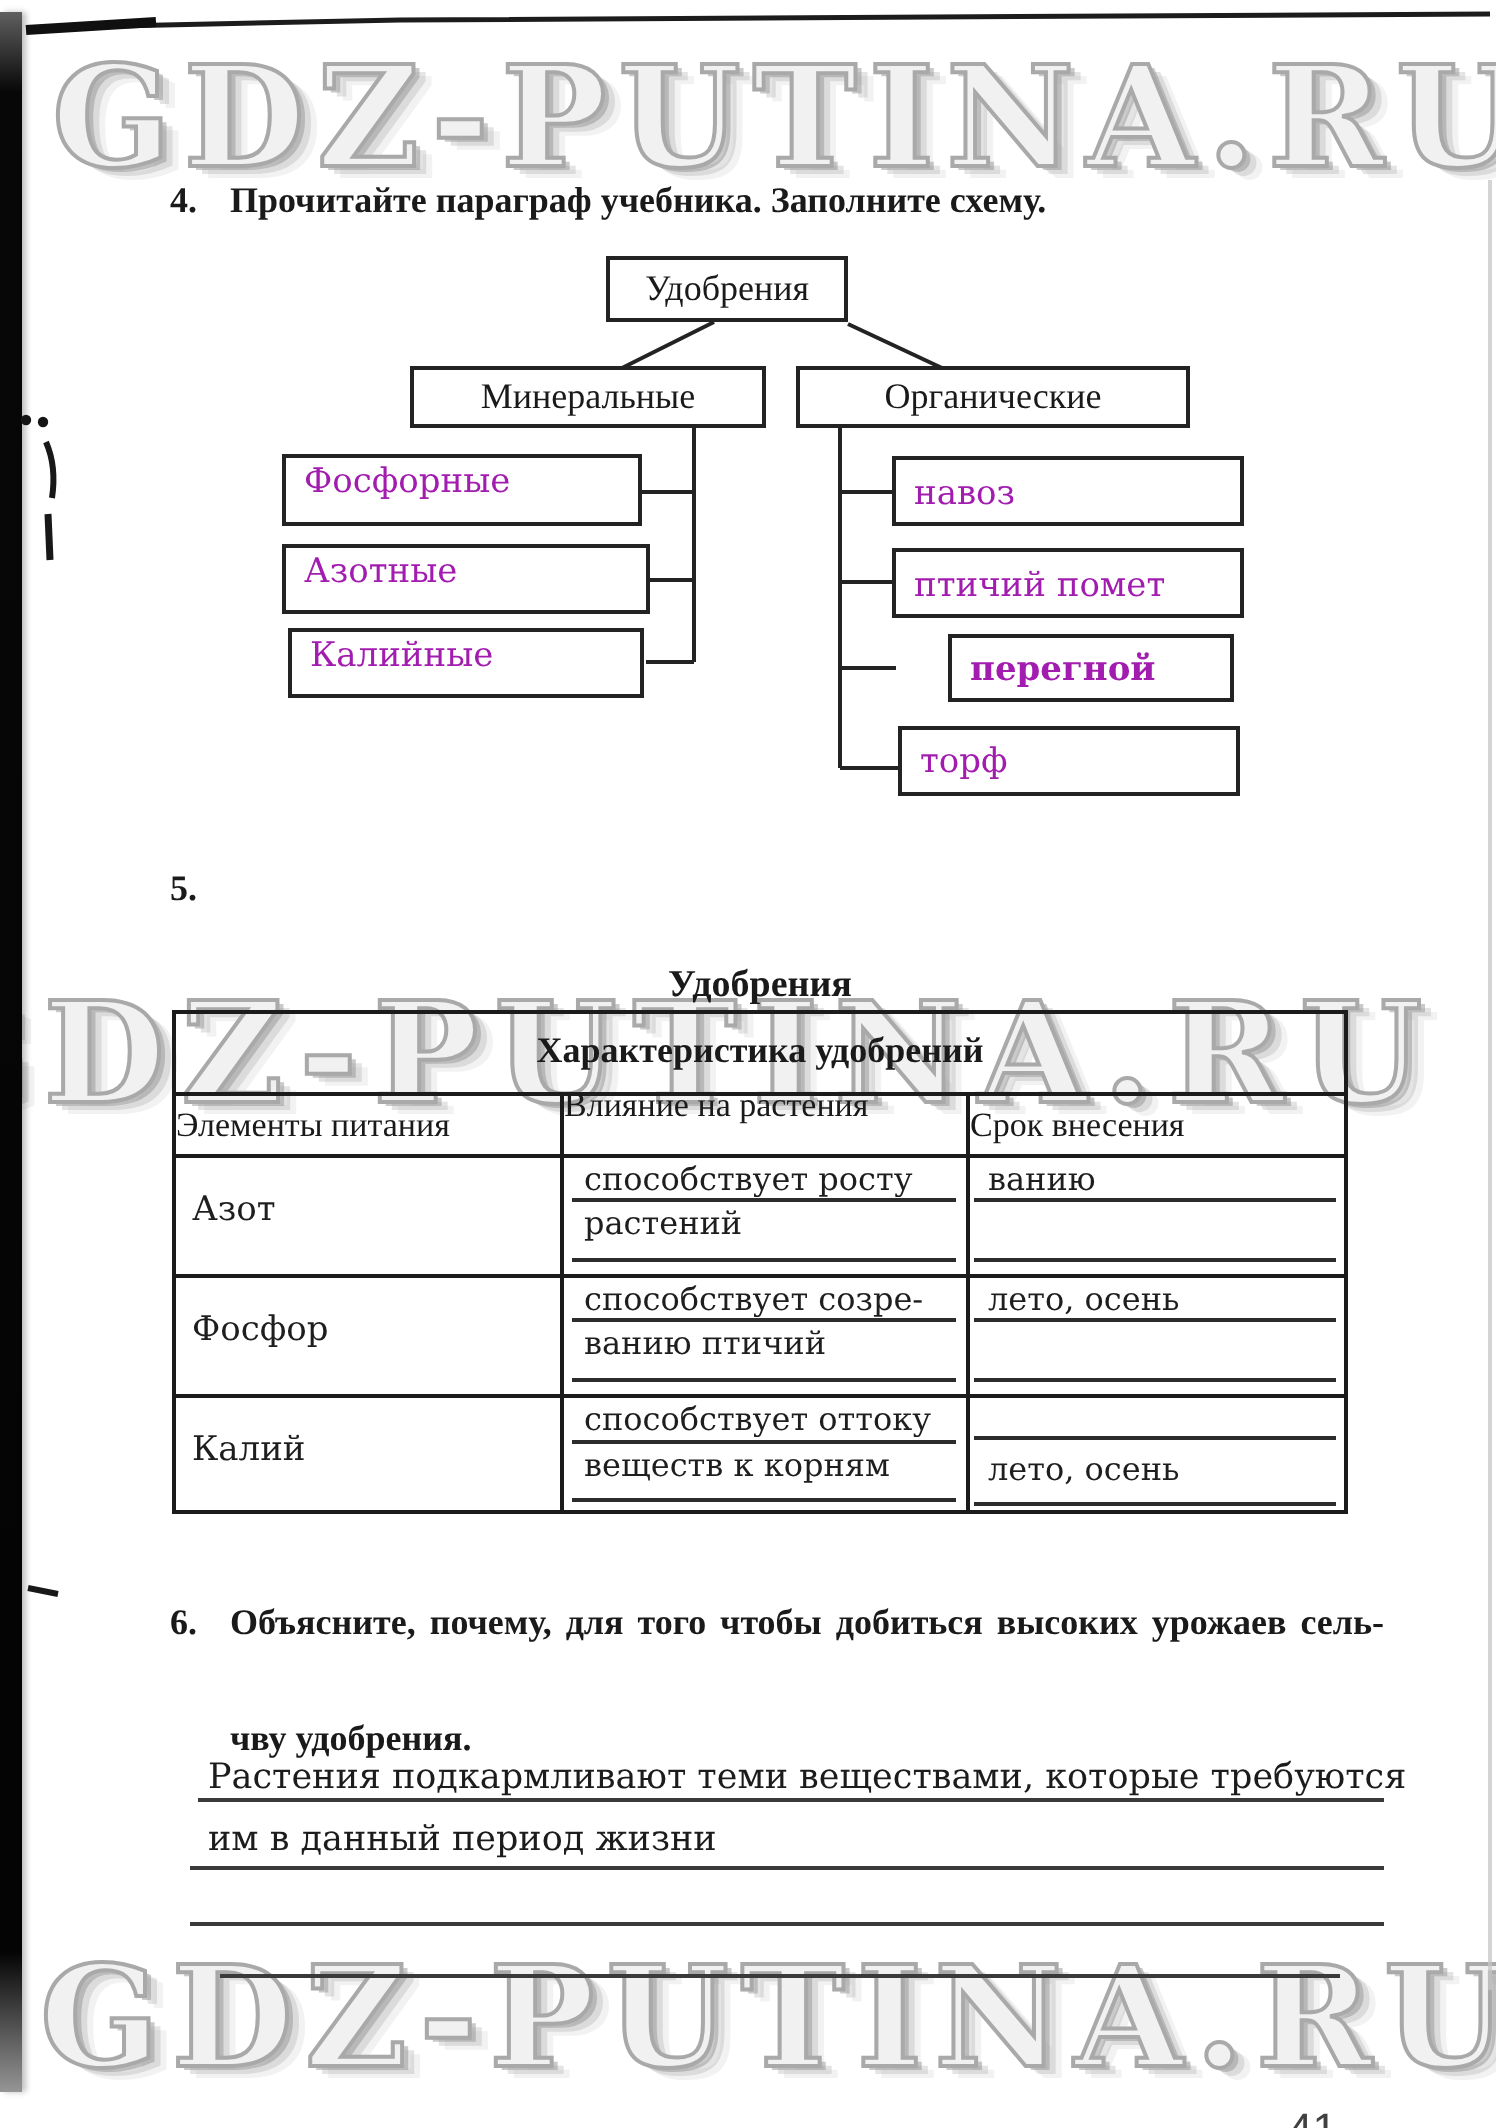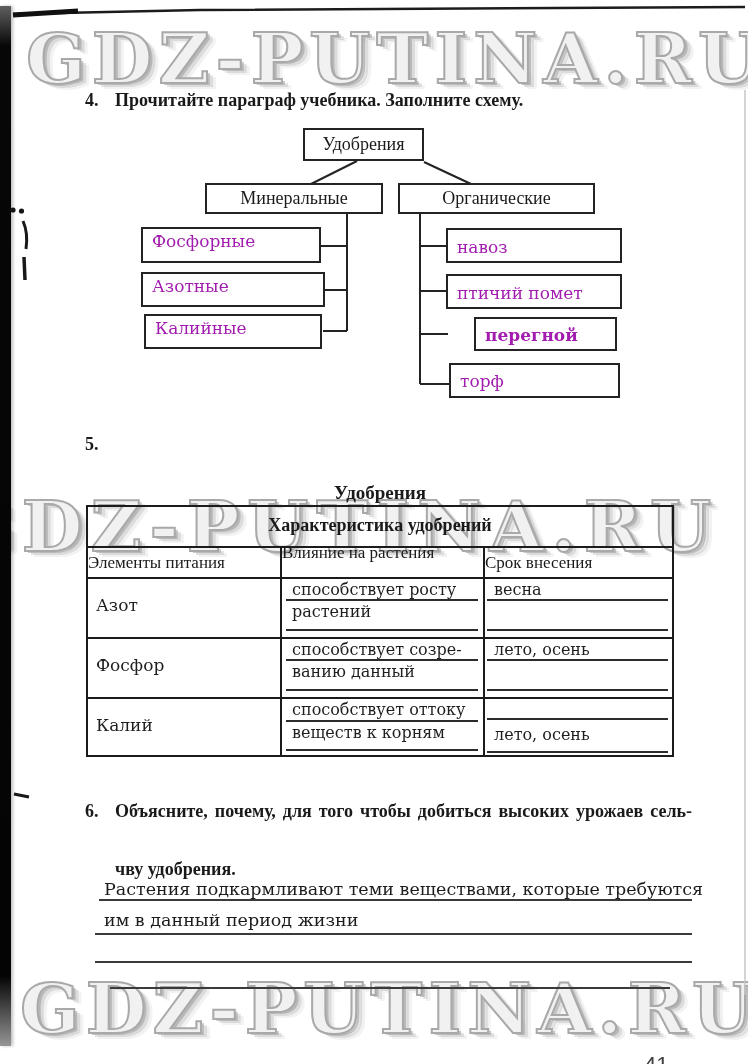--- a/index.html
+++ b/index.html
@@ -103,28 +103,28 @@
     <div class="tl" style="left:395px;top:41px;width:2px;height:207px;"></div>
 
     <div class="tl" style="left:0;top:130px;width:100%;height:2px;"></div>
     <div class="tl" style="left:0;top:190px;width:100%;height:2px;"></div>
 
     <div class="ans" style="left:8px;top:88px;font-size:17px;">Азот</div>
     <div class="ans" style="left:204px;top:73px;">способствует росту</div>
     <div class="rule" style="left:198px;top:92px;width:192px;"></div>
     <div class="ans" style="left:204px;top:95px;">растений</div>
     <div class="rule" style="left:198px;top:122px;width:192px;"></div>
-    <div class="ans" style="left:406px;top:73px;">весна</div>
+    <div class="ans" style="left:406px;top:73px;">ванию</div>
     <div class="rule" style="left:399px;top:92px;width:181px;"></div>
     <div class="rule" style="left:399px;top:122px;width:181px;"></div>
 
     <div class="ans" style="left:8px;top:148px;font-size:17px;">Фосфор</div>
     <div class="ans" style="left:204px;top:133px;">способствует созре-</div>
     <div class="rule" style="left:198px;top:152px;width:192px;"></div>
-    <div class="ans" style="left:204px;top:155px;">ванию данный</div>
+    <div class="ans" style="left:204px;top:155px;">ванию птичий</div>
     <div class="rule" style="left:198px;top:182px;width:192px;"></div>
     <div class="ans" style="left:406px;top:133px;">лето, осень</div>
     <div class="rule" style="left:399px;top:152px;width:181px;"></div>
     <div class="rule" style="left:399px;top:182px;width:181px;"></div>
 
     <div class="ans" style="left:8px;top:208px;font-size:17px;">Калий</div>
     <div class="ans" style="left:204px;top:193px;">способствует оттоку</div>
     <div class="rule" style="left:198px;top:213px;width:192px;"></div>
     <div class="ans" style="left:204px;top:216px;">веществ к корням</div>
     <div class="rule" style="left:198px;top:242px;width:192px;"></div>

